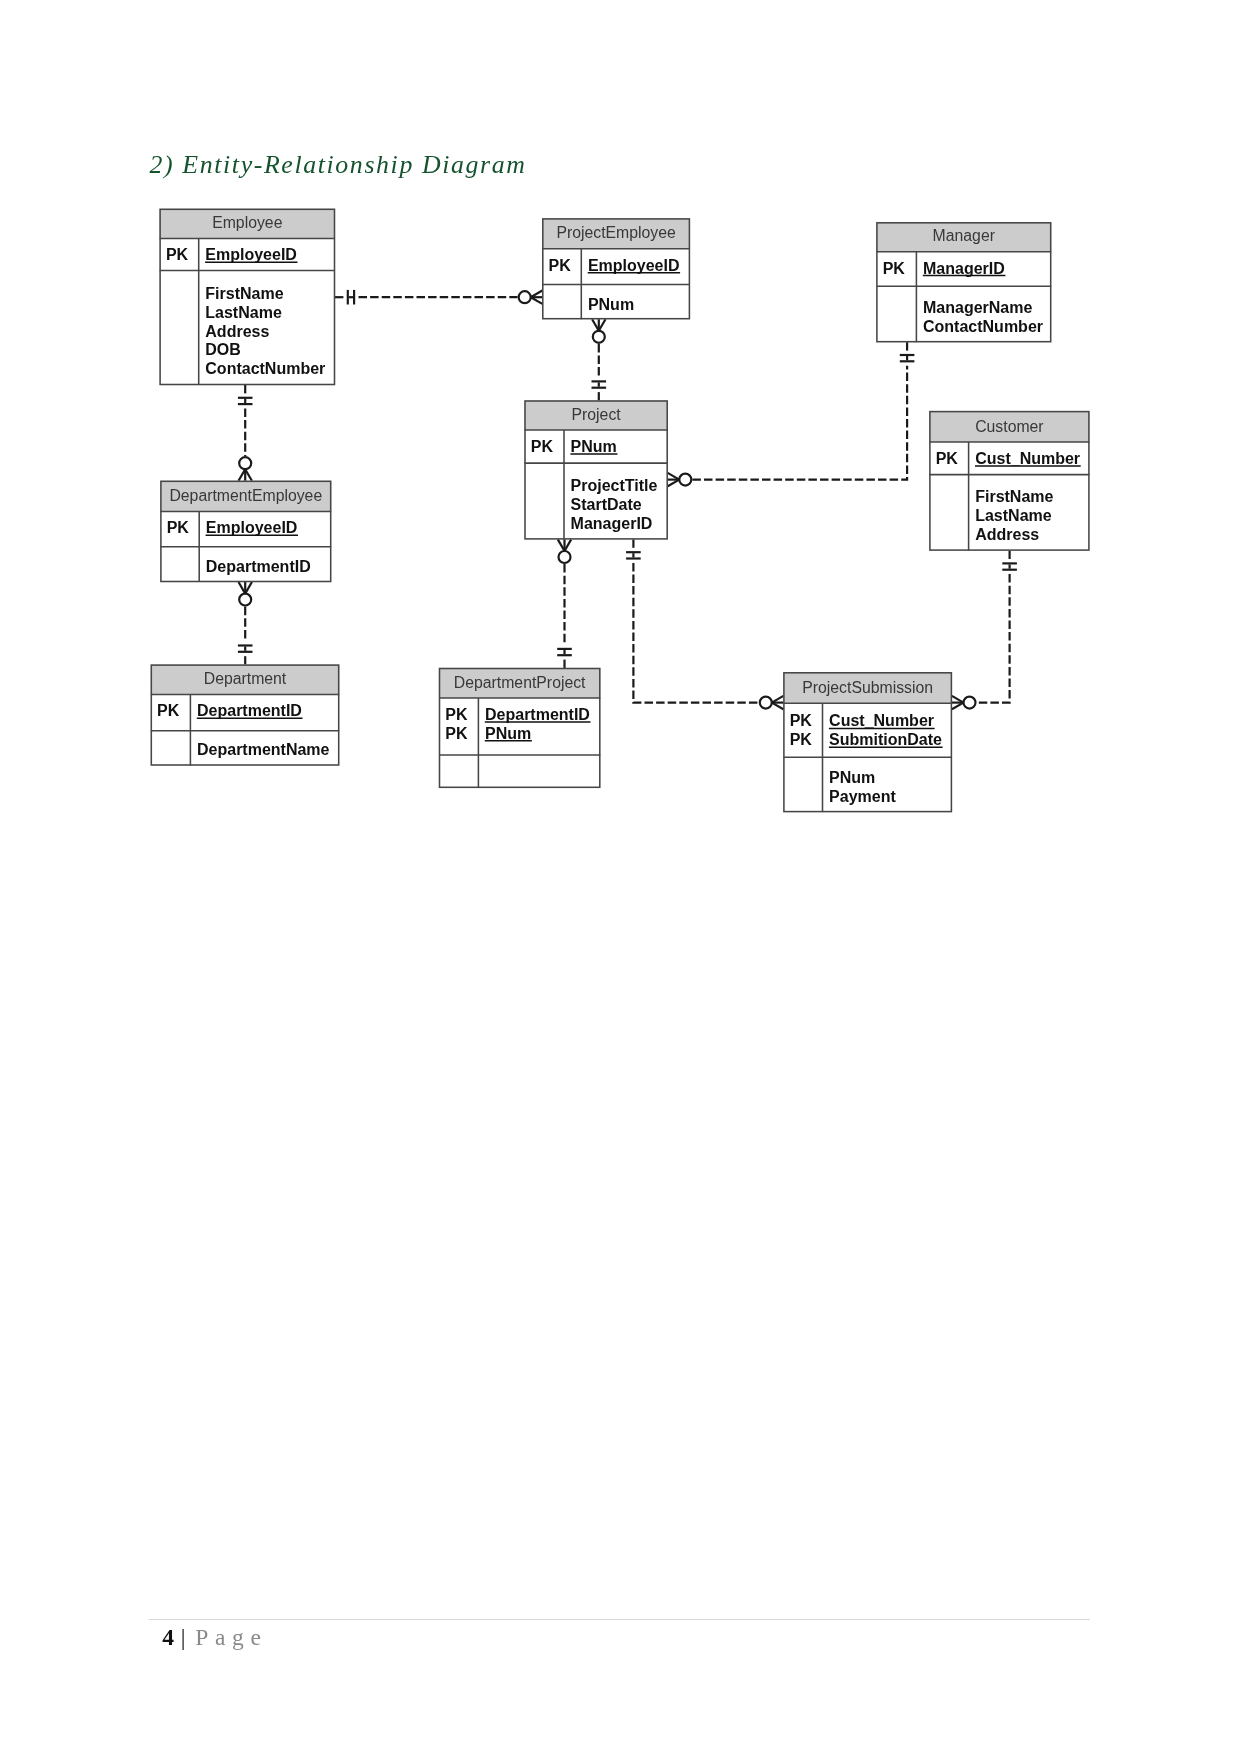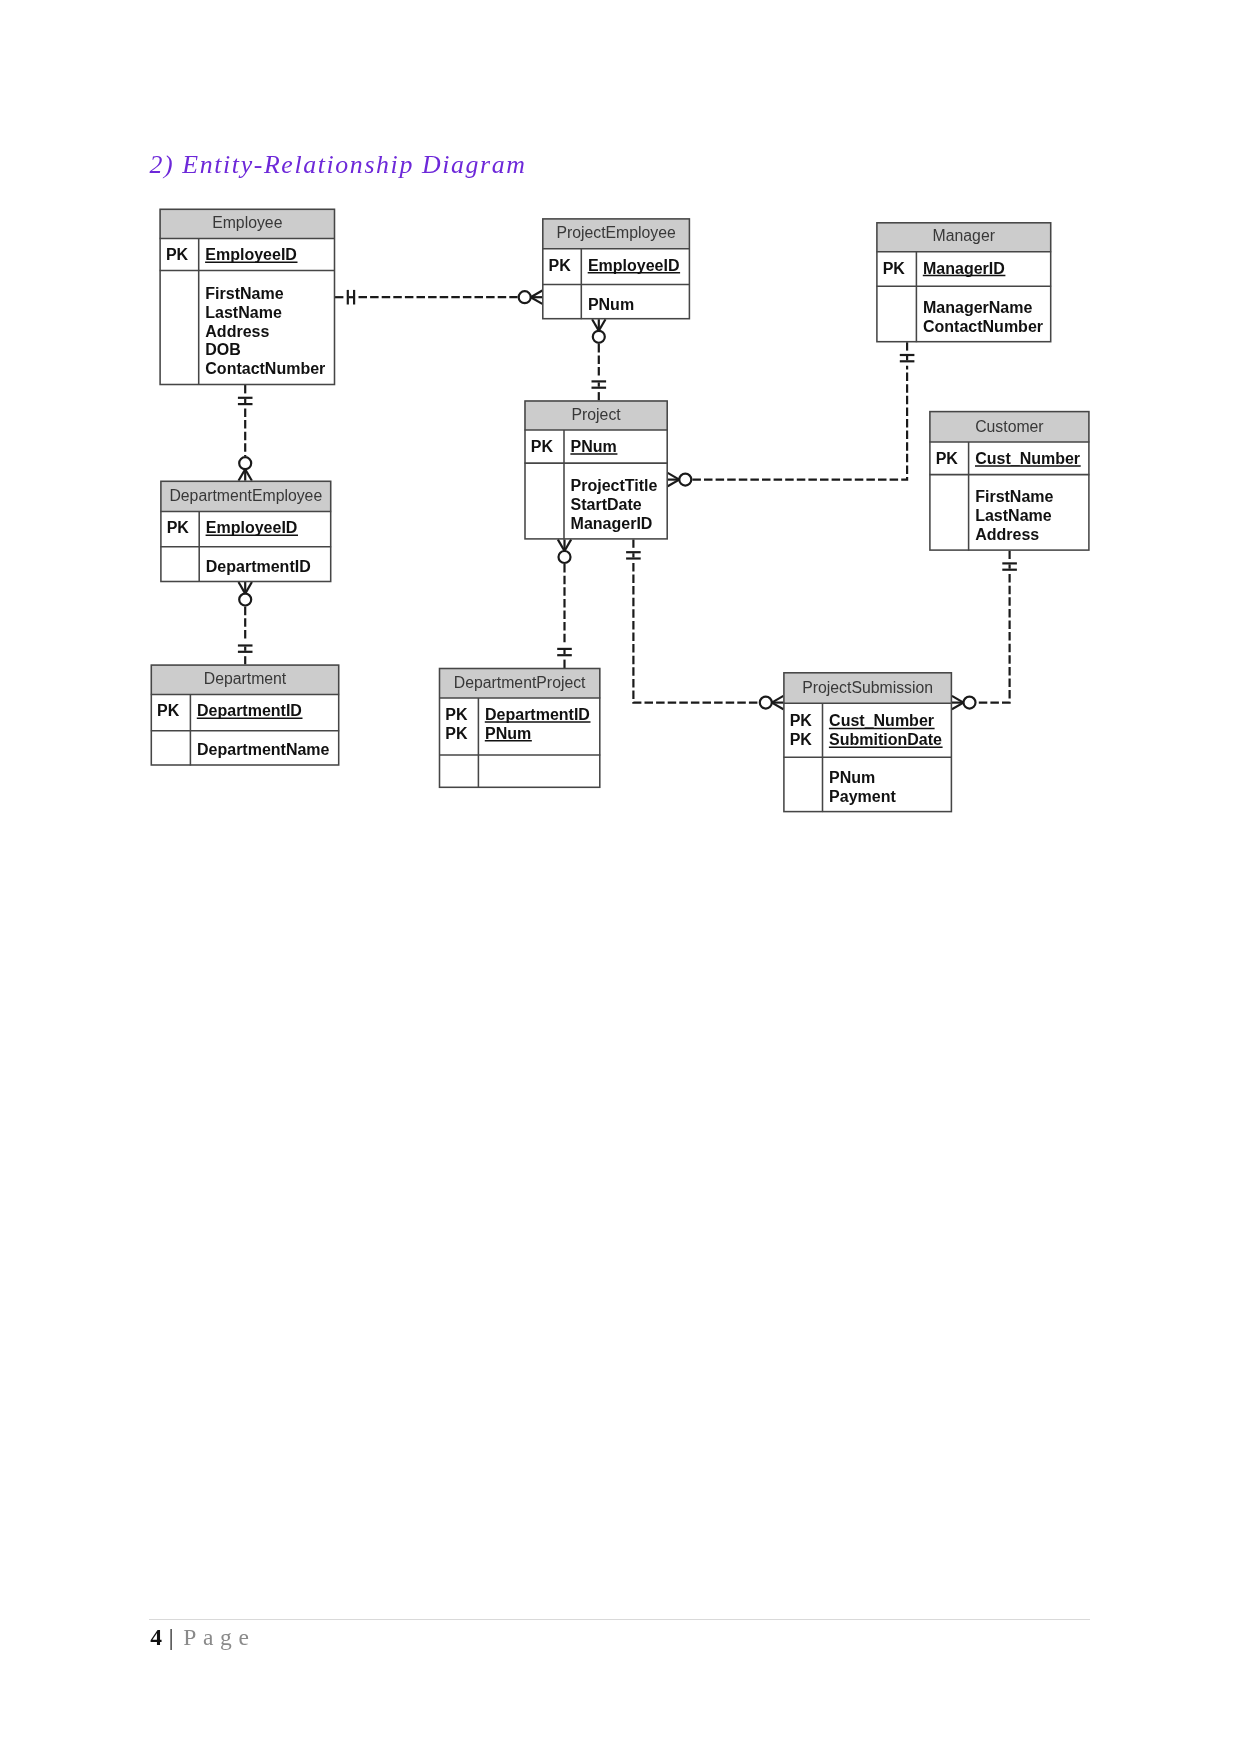--- a/index.html
+++ b/index.html
@@ -12,21 +12,21 @@
   #footer-rule{position:absolute;left:149.3px;top:1619.3px;width:940.6px;height:1.1px;background:#d9d9d9;}
   #footer{position:absolute;left:150.3px;top:1626px;font-family:"Liberation Serif",serif;font-size:23.5px;color:#8a8a8a;white-space:nowrap;line-height:1;}
   #footer .pg{font-weight:bold;color:#101010;letter-spacing:0;font-size:23.5px;}
   #footer .bar{color:#101010;margin:0 5.2px 0 6.6px;}
   #footer .lbl{letter-spacing:6.7px;margin-left:4.6px;}
 </style>
 </head>
 <body>
 
 <div id="page">
-  <div id="heading" style="color: #6d28d9;">2) Entity-Relationship Diagram</div>
+  <div id="heading" style="color: #14532d;">2) Entity-Relationship Diagram</div>
   <svg id="diagram" width="1241" height="1754">
       <g>
         <g>
           <path d="M358.50,297.20 L517.60,297.20" fill="none" stroke="#1a1a1a" stroke-width="2.2" stroke-dasharray="8.5 3.1" stroke-linecap="butt"></path>
           <line x1="335" y1="297.2" x2="343.4" y2="297.2" stroke="#1a1a1a" stroke-width="2.2" stroke-linecap="butt"></line>
           <line x1="347.8" y1="289.9" x2="347.8" y2="304.5" stroke="#1a1a1a" stroke-width="2.2" stroke-linecap="butt"></line>
           <line x1="354.1" y1="289.9" x2="354.1" y2="304.5" stroke="#1a1a1a" stroke-width="2.2" stroke-linecap="butt"></line>
           <line x1="348.8" y1="297.2" x2="353.1" y2="297.2" stroke="#1a1a1a" stroke-width="2.2" stroke-linecap="butt"></line>
           <line x1="542.3" y1="303.9" x2="530.6999999999999" y2="297.2" stroke="#1a1a1a" stroke-width="2.2" stroke-linecap="butt"></line>
           <line x1="542.3" y1="290.5" x2="530.6999999999999" y2="297.2" stroke="#1a1a1a" stroke-width="2.2" stroke-linecap="butt"></line>
@@ -231,14 +231,14 @@
           <text x="789.6999999999999" y="745.1999999999999" font-family="&quot;Liberation Sans&quot;,sans-serif" font-size="16" font-weight="bold" fill="#111111">PK</text>
           <text x="829.1" y="745.1999999999999" font-family="&quot;Liberation Sans&quot;,sans-serif" font-size="16" font-weight="bold" fill="#111111">SubmitionDate</text>
           <text x="829.1" y="783.3" font-family="&quot;Liberation Sans&quot;,sans-serif" font-size="16" font-weight="bold" fill="#111111">PNum</text>
           <text x="829.1" y="802.1999999999999" font-family="&quot;Liberation Sans&quot;,sans-serif" font-size="16" font-weight="bold" fill="#111111">Payment</text>
           <line x1="828.9" y1="728.4" x2="934.60625" y2="728.4" stroke="#111111" stroke-width="1.5" stroke-linecap="butt"></line>
           <line x1="828.9" y1="747.3" x2="942.590625" y2="747.3" stroke="#111111" stroke-width="1.5" stroke-linecap="butt"></line>
         </g>
       </g>
     </svg>
   <div id="footer-rule" style="background: rgb(217, 217, 217);"></div>
-  <div id="footer" style="color: rgb(138, 138, 138);"><span class="pg">4</span><span class="bar">|</span><span class="lbl">Page</span></div>
+  <div id="footer" style="color: rgb(138, 138, 138); margin-left: 12px;"><span class="pg">4</span><span class="bar">|</span><span class="lbl">Page</span></div>
 </div>
 
 </body></html>

